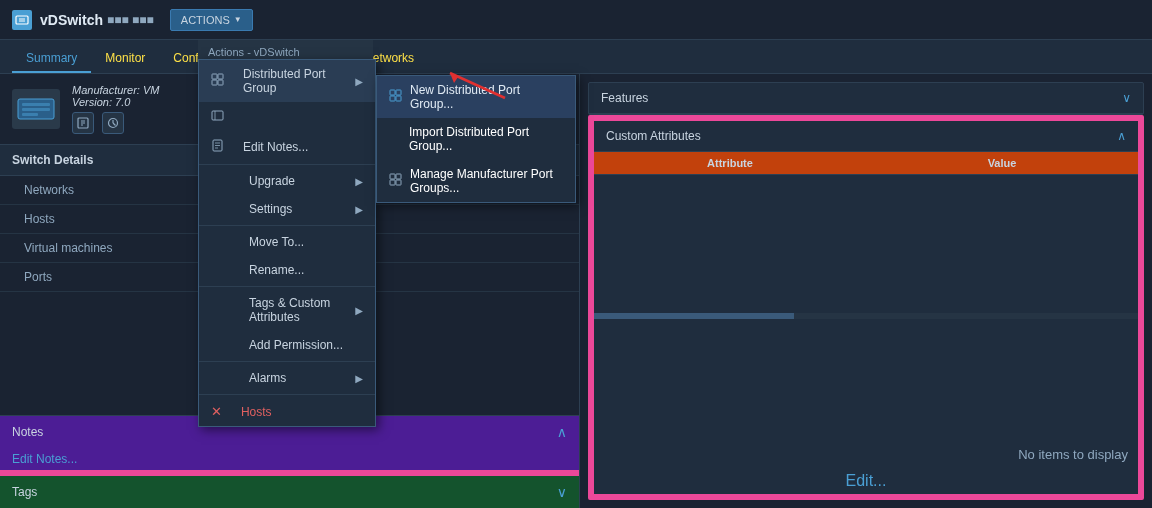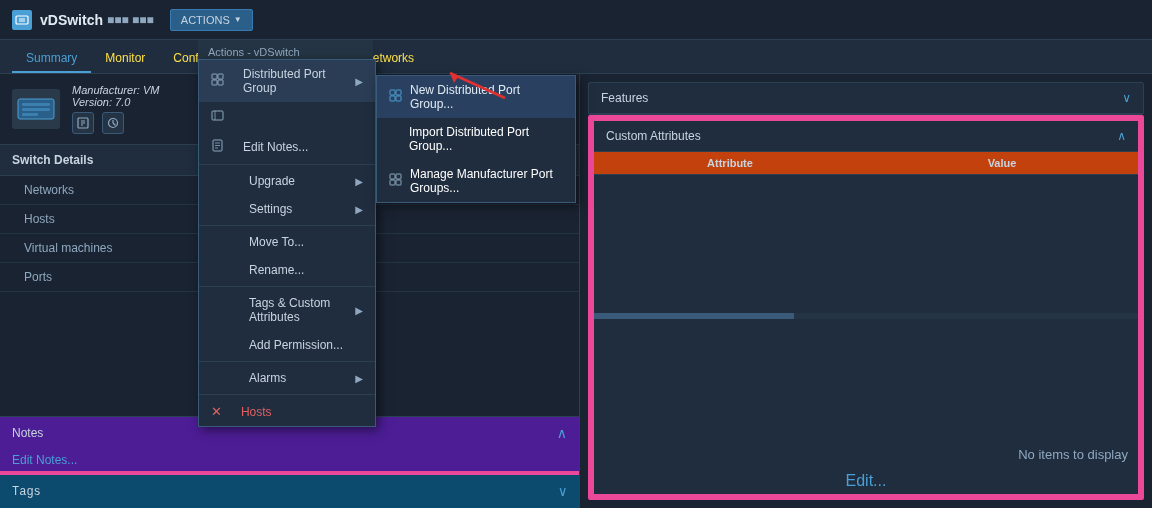--- a/index.html
+++ b/index.html
@@ -139,23 +139,22 @@
     .section-header .chevron { color: #4a9fd4; font-size: 14px; }
     .notes-link {
       color: #4a9fd4;
       padding: 4px 12px;
       cursor: pointer;
       font-size: 12px;
     }
 
     
     .tags-section {
-      border-top: 4px solid #ec4899;
-      background: #0c4a6e;
-      font-family: Liberation Mono, monospace;
+      border-top: 6px solid #ec4899;
+      background: #14532d;
     }
 
     
     .right-panel {
       flex: 1;
       background: #1a2332;
       display: flex;
       flex-direction: column;
       padding: 8px;
     }

